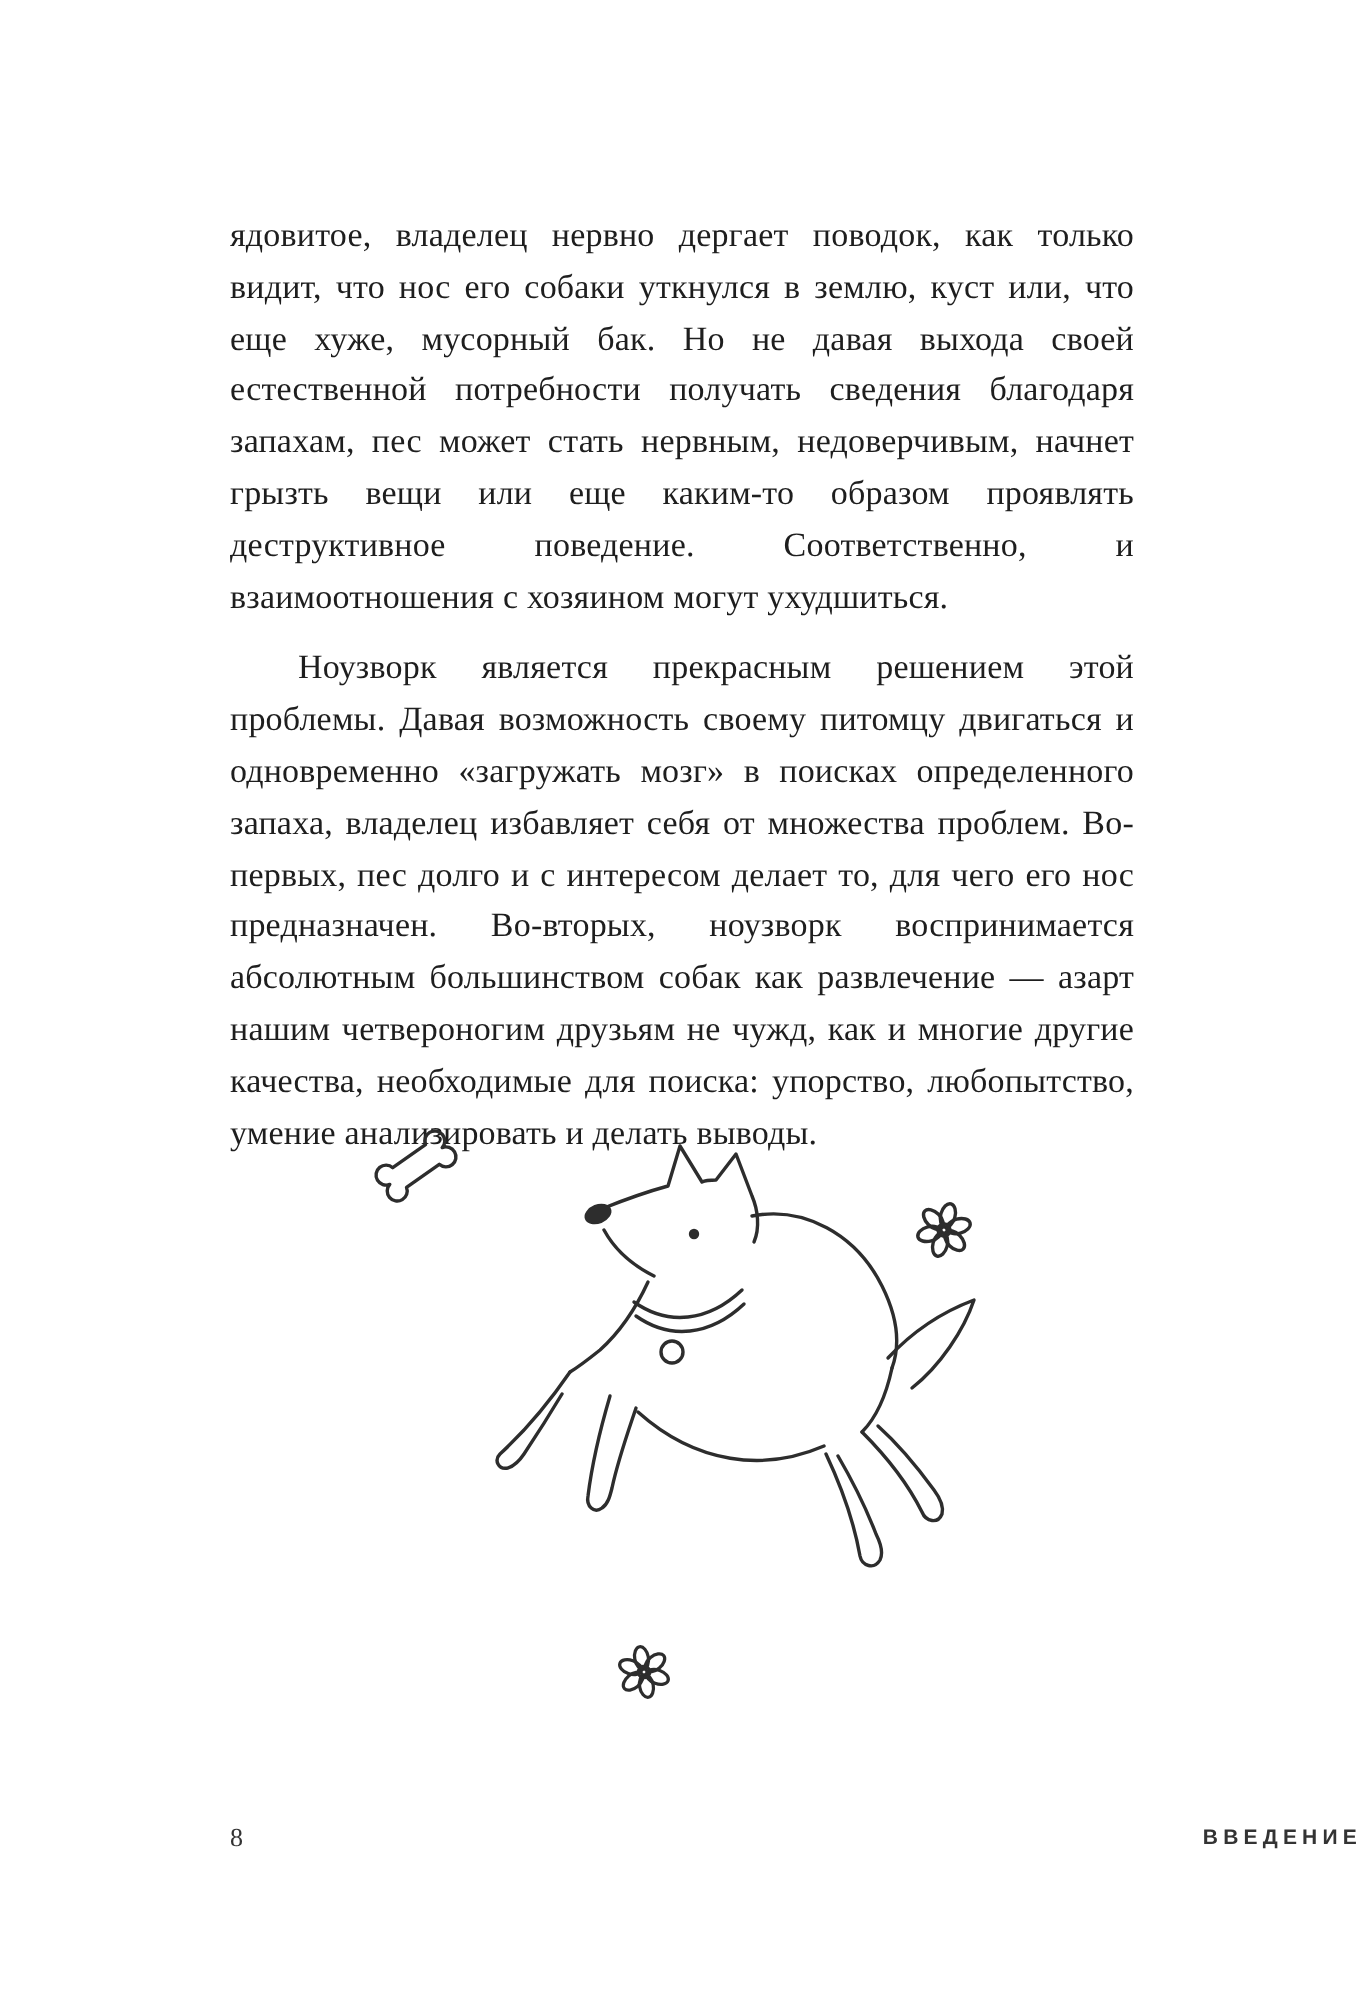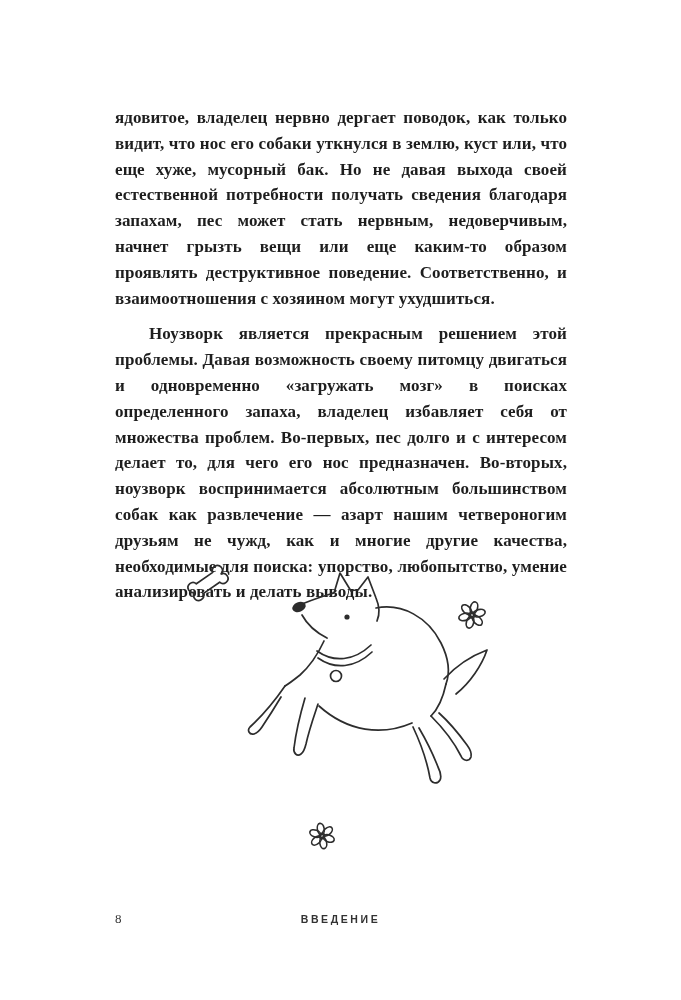--- a/index.html
+++ b/index.html
@@ -24,21 +24,20 @@
     top: 105px;
     width: 452px;
     color: var(--text, #1e1e1e);
     font-size: 17px;
     line-height: 25.8px;
     text-align: justify;
     letter-spacing: 0.1px;
   }
   .text-block p {
     margin: 0;
-    font-weight: bold;
   }
   .text-block p.indented {
     margin-top: 10px;
     text-indent: 34px;
   }
   .illustration {
     position: absolute;
     left: 150px;
     top: 558px;
     width: 370px;
@@ -67,21 +66,21 @@
     top: 911px;
     font-size: 13px;
     color: var(--footer, #333333);
     font-family: "Liberation Serif", serif;
   }
   .footer-title {
     position: absolute;
     left: 0;
     right: 0;
     top: 913px;
-    text-align: center;
+    text-align: right;
     font-size: 10.5px;
     font-weight: 600;
     letter-spacing: 2.6px;
     color: var(--footer, #333333);
     font-family: "Liberation Sans", sans-serif;
   }
 </style>
 </head>
 <body>
 

